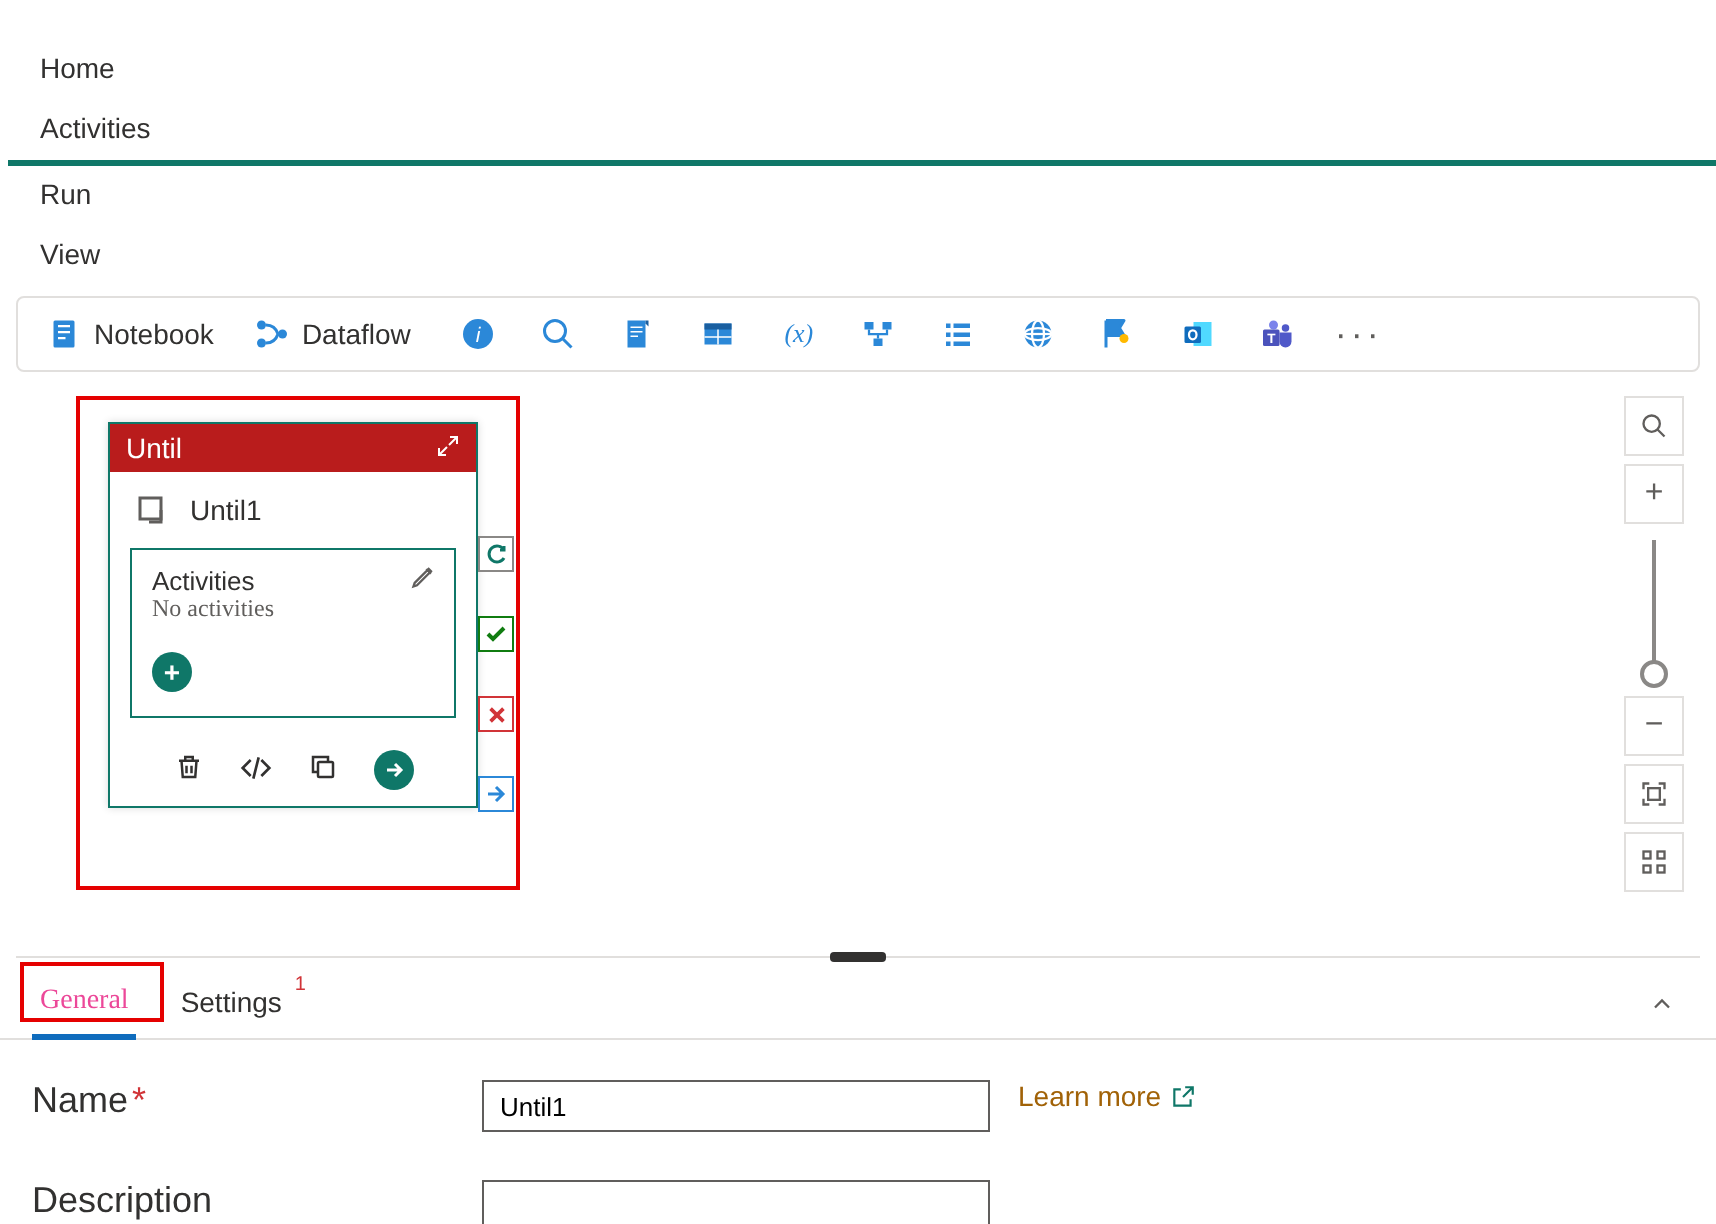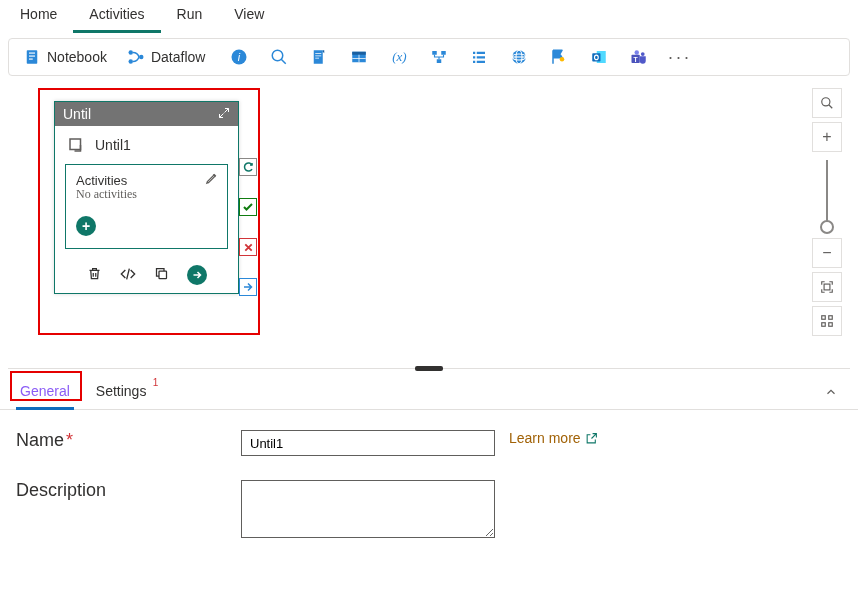--- a/index.html
+++ b/index.html
@@ -1,19 +1,19 @@
 <!DOCTYPE html>
 <html><head>
 <meta charset="utf-8">
 <style>
   * { box-sizing: border-box; margin: 0; padding: 0; font-family: "Segoe UI", -apple-system, sans-serif; }
   body { width: 858px; height: 612px; background: #fff; color: #323130; font-size: 13px; position: relative; overflow: hidden; }
 
   
-  .topnav { display: flex; gap: 0; padding: 0 0 0 4px; border-bottom: 1px solid transparent; }
+  .topnav { display: flex; gap: 0; padding: 20px 0 0 4px; border-bottom: 1px solid transparent; flex-direction: column; }
   .topnav-item { padding: 6px 16px 8px 16px; cursor: pointer; font-size: 14px; color: #323130; }
   .topnav-item.active { border-bottom: 3px solid #0f7768; color: #323130; font-weight: 400; }
 
   
   .toolbar-wrap { padding: 4px 8px 8px 8px; }
   .toolbar { display: flex; align-items: center; gap: 4px; border: 1px solid #e1dfdd; border-radius: 4px; padding: 4px 6px; background: #fff; }
   .toolbar-btn { display: flex; align-items: center; gap: 6px; padding: 4px 8px; cursor: pointer; font-size: 14px; color: #323130; }
   .toolbar-btn .chev { font-size: 10px; color: #605e5c; margin-left: 2px; }
   .toolbar-sep { width: 0; }
   .toolbar-icon { width: 36px; height: 28px; display: flex; align-items: center; justify-content: center; cursor: pointer; }
@@ -21,21 +21,21 @@
 
   
   .canvas-area { position: relative; height: 285px; border-bottom: 1px solid #e1dfdd; margin: 0 8px; }
   .canvas-area::after { content:""; position:absolute; left:50%; bottom:-3px; width:28px; height:5px; background:#323130; border-radius:2px; transform:translateX(-50%); }
 
   
   .red-box { position: absolute; border: 2px solid #e50000; }
 
   
   .until-node { position: absolute; left: 46px; top: 17px; width: 185px; background: #fff; border: 1px solid #0f7768; box-shadow: 0 0 4px rgba(0,0,0,.15); }
-  .until-header { background: #737373; color: #fff; display: flex; align-items: center; justify-content: space-between; padding: 4px 8px; font-size: 14px; }
+  .until-header { background: #b91c1c; color: #fff; display: flex; align-items: center; justify-content: space-between; padding: 4px 8px; font-size: 14px; }
   .until-header-expand { cursor: pointer; }
   .until-name-row { display: flex; align-items: center; gap: 10px; padding: 10px 12px; font-size: 14px; color: #323130; }
   .until-name-row svg { color:#605e5c; }
   .activities-box { margin: 0 10px 10px 10px; border: 1px solid #0f7768; padding: 8px 10px 12px 10px; position: relative; }
   .activities-box .act-title { font-size: 13px; color: #323130; }
   .activities-box .act-sub { font-size: 12px; color: #605e5c; margin-top: -1px; font-family: Liberation Serif, serif; }
   .activities-box .pencil { position: absolute; right: 8px; top: 6px; color: #605e5c; cursor: pointer; }
   .add-circle { width: 20px; height: 20px; border-radius: 50%; background: #0f7768; color: #fff; display: flex; align-items: center; justify-content: center; font-size: 14px; font-weight: bold; margin-top: 14px; cursor: pointer; }
   .node-footer { display: flex; align-items: center; justify-content: center; gap: 18px; padding: 6px 0 8px 0; }
   .node-footer .fbtn { cursor: pointer; color: #323130; }
@@ -52,21 +52,21 @@
   
   .right-rail { position: absolute; right: 8px; top: 4px; display: flex; flex-direction: column; align-items: center; gap: 4px; }
   .rail-btn { width: 30px; height: 30px; border: 1px solid #e1dfdd; background: #fff; display: flex; align-items: center; justify-content: center; cursor: pointer; color: #605e5c; font-size: 16px; }
   .rail-track { width: 2px; height: 70px; background: #8a8886; position: relative; margin: 4px 0; }
   .rail-thumb { position: absolute; left: 50%; top: 60px; width: 14px; height: 14px; background: #fff; border: 2px solid #8a8886; border-radius: 50%; transform: translateX(-50%); cursor: pointer; }
 
   
   .props { position: relative; padding: 0; }
   .props-tabs { display: flex; align-items: center; gap: 18px; padding: 8px 16px 0 16px; border-bottom: 1px solid #e1dfdd; }
   .props-tab { padding: 6px 4px 10px 4px; font-size: 14px; cursor: pointer; position: relative; color:#323130; }
-  .props-tab.active { color: #8b5cf6; }
+  .props-tab.active { color: #ec4899; font-family: Liberation Serif, serif; }
   .props-tab.active::after { content: ""; position: absolute; left: 0; right: 0; bottom: -1px; height: 3px; background: #0f6cbd; }
   .props-tab .badge { position: absolute; top: 0; right: -8px; font-size: 10px; color: #d13438; }
   .props-collapse { margin-left: auto; cursor: pointer; color: #605e5c; padding-right: 4px; }
 
   .props-body { padding: 20px 16px; }
   .form-row { display: flex; align-items: flex-start; margin-bottom: 24px; }
   .form-label { width: 225px; font-size: 18px; color: #323130; }
   .form-label .req { color: #d13438; margin-left: 2px; }
   .form-input { width: 254px; padding: 4px 8px; font-size: 13px; border: 1px solid #605e5c; height: 26px; }
   .form-textarea { width: 254px; height: 58px; padding: 4px 8px; font-size: 13px; border: 1px solid #605e5c; resize: both; }

